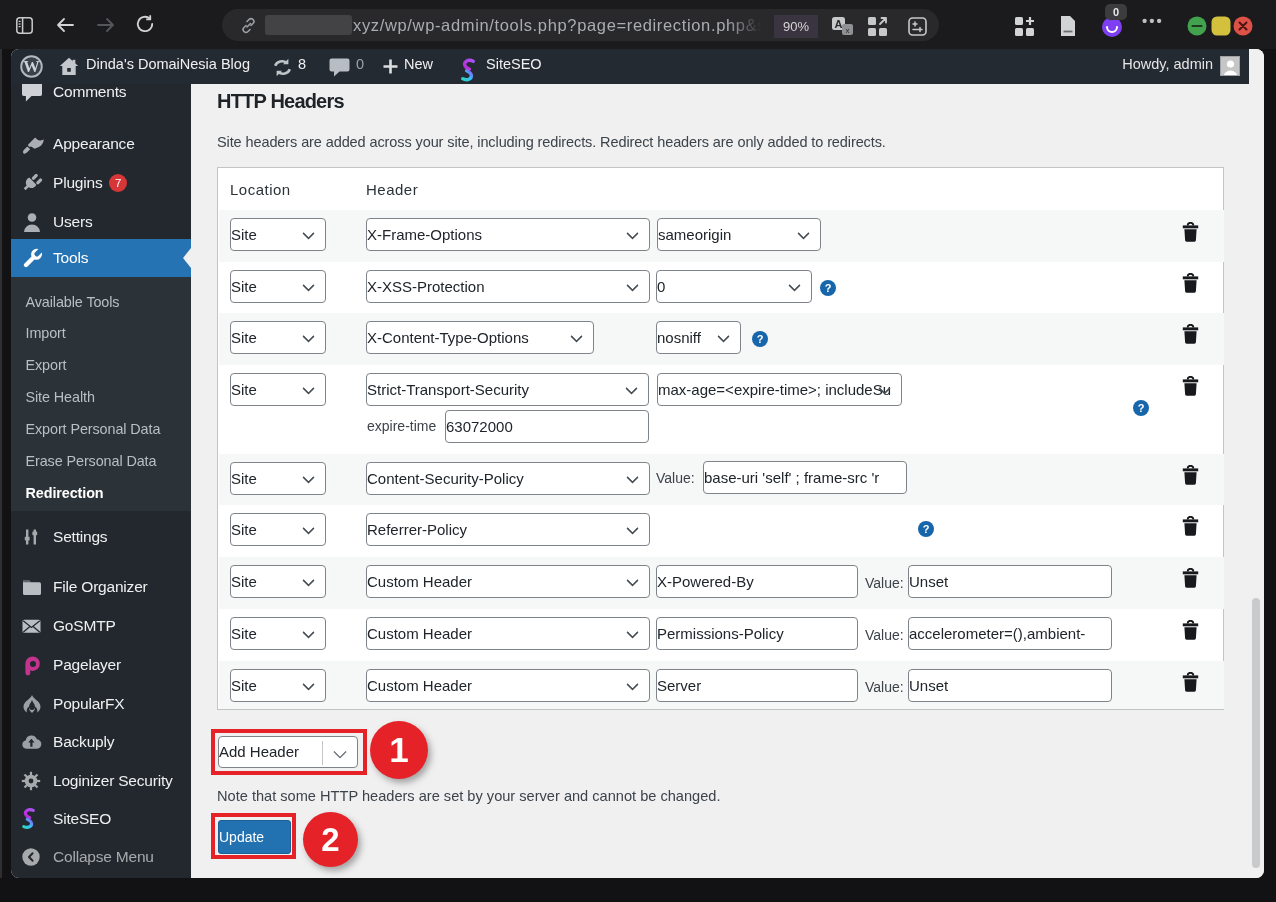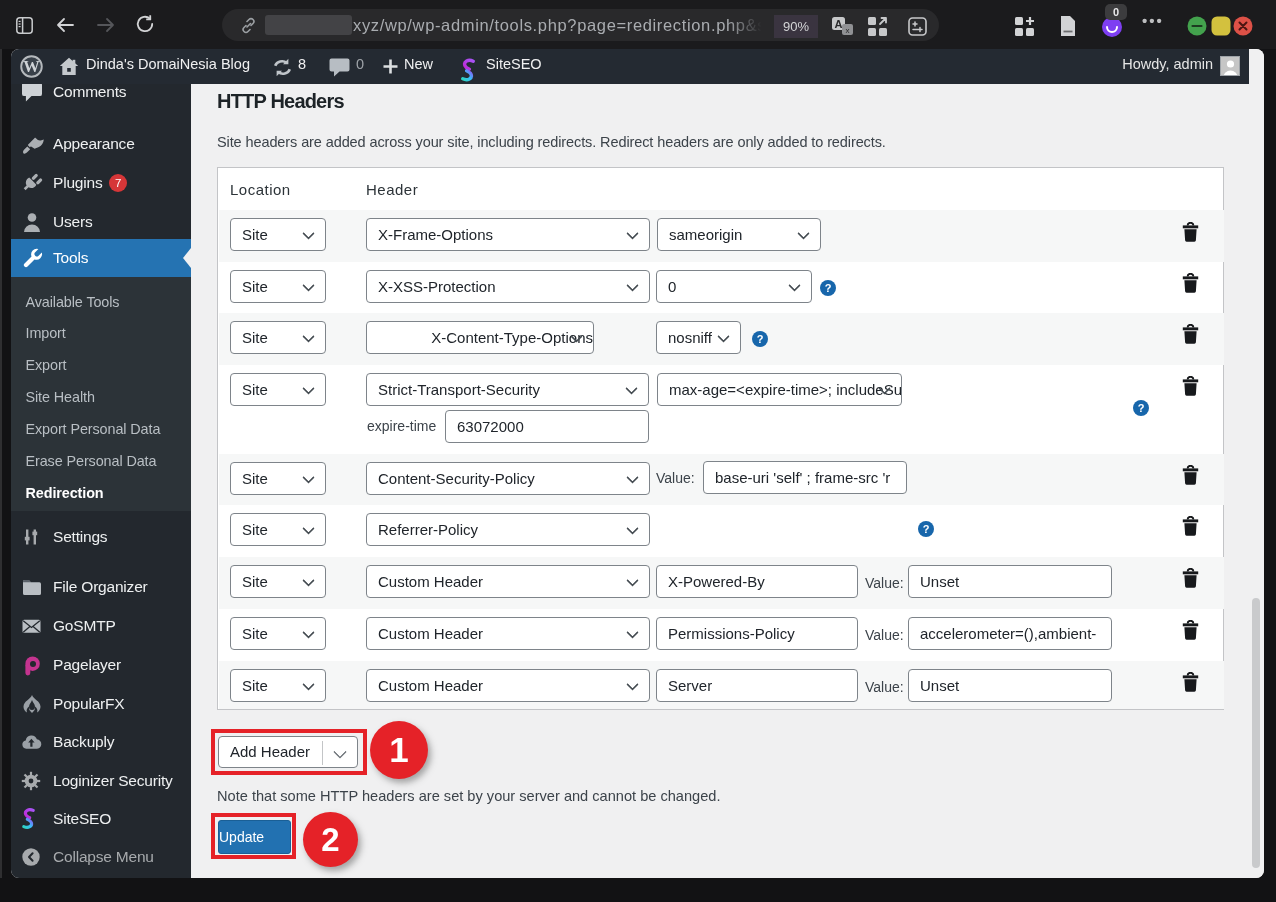--- a/index.html
+++ b/index.html
@@ -25,21 +25,21 @@
 .smi { position:absolute; left:14.5px; width:138px; color:#b9bfc4; font-size:14.4px; letter-spacing:-0.1px; transform:translateY(-50%); white-space:nowrap; }
 #tools-active { position:absolute; left:0; top:155px; width:180px; height:38px; background:#2573b2; }
 #tools-notch { position:absolute; left:172px; top:164px; width:0; height:0; border-top:10px solid transparent; border-bottom:10px solid transparent; border-right:8px solid #f0f0f1; }
 
 #content { position:absolute; left:180px; top:35px; width:1052px; height:794px; background:#f0f0f1; }
 h1 { position:absolute; left:26px; top:6px; font-size:20px; letter-spacing:-0.8px; font-weight:bold; color:#1d2327; font-family:"Liberation Sans",sans-serif;text-align:right; }
 #desc { position:absolute; left:26px; top:50px; font-size:14.5px; color:#3c434a; letter-spacing:-0.1px; }
 #tbl { position:absolute; left:26px; top:83px; width:1007px; height:543px; background:#fff; border:1px solid #c3c4c7; font-size:14px; color:#2c3338; }
 .row { position:absolute; left:1px; width:1005px; }
 .gray { background:#f6f7f7; }
-.sel, .inp { position:absolute; height:33px; background:#fff; border:1px solid #7e848a; border-radius:4px; font-size:15px; color:#20252b; line-height:31px; padding-left:11px; white-space:nowrap; overflow:hidden; }
+.sel, .inp { position:absolute; height:33px; background:#fff; border:1px solid #7e848a; border-radius:4px; font-size:15px; color:#20252b; line-height:31px; white-space:nowrap; overflow:hidden; }
 .sel i { position:absolute; right:12px; top:10px; width:9px; height:9px; border-right:2px solid #454c52; border-bottom:2px solid #454c52; transform:rotate(45deg); border-radius:1px; }
 .lab { position:absolute; font-size:14px; color:#3c434a; transform:translateY(-50%); white-space:nowrap; }
 .qm { position:absolute; width:16px; height:16px; border-radius:50%; background:#1766ab; color:#fff; font-size:11px; font-weight:bold; text-align:center; line-height:16px; }
 .trash { position:absolute; left:964px; width:17px; height:20px; }
 
 #scrolltrack { position:absolute; left:1238px; top:0; width:15px; height:829px; background:#f0f0f1; }
 #scrollthumb { position:absolute; left:1241px; top:549px; width:8px; height:270px; background:#c9cacc; border-radius:4px; }
 
 .redbox { position:absolute; border:4px solid #e52228; }
 .redcirc { position:absolute; border-radius:50%; background:#e52228; color:#fff; font-weight:bold; text-align:center; box-shadow:3px 4px 6px rgba(90,90,90,0.5); }
@@ -333,21 +333,21 @@
         <div class="sel" style="left:148px;top:102px;width:284px;">X-XSS-Protection<i></i></div>
         <div class="sel" style="left:438px;top:102px;width:156px;">0<i></i></div>
         <div class="qm" style="left:602px;top:111.5px;">?</div>
         <svg class="trash" style="top:105px" viewBox="0 0 17 20">
             <path d="M5.6 3.4 a2.9 2.6 0 0 1 5.8 0" fill="none" stroke="#17191c" stroke-width="1.9"></path>
             <rect x="0.8" y="3.4" width="15.4" height="2.9" fill="#17191c"></rect>
             <path d="M2.4 7.3 h12.2 l-0.7 11 a1.5 1.5 0 0 1-1.5 1.4 h-7.8 a1.5 1.5 0 0 1-1.5-1.4z" fill="#17191c"></path>
           </svg>
 
         <div class="sel" style="left:12px;top:153px;width:96px;">Site<i></i></div>
-        <div class="sel" style="left:148px;top:153px;width:228px;text-align:right;">X-Content-Type-Options<i></i></div>
+        <div class="sel" style="left:148px;top:153px;width:228px;">X-Content-Type-Options<i></i></div>
         <div class="sel" style="left:438px;top:153px;width:85px;">nosniff<i></i></div>
         <div class="qm" style="left:534px;top:163px;">?</div>
         <svg class="trash" style="top:156px" viewBox="0 0 17 20">
             <path d="M5.6 3.4 a2.9 2.6 0 0 1 5.8 0" fill="none" stroke="#17191c" stroke-width="1.9"></path>
             <rect x="0.8" y="3.4" width="15.4" height="2.9" fill="#17191c"></rect>
             <path d="M2.4 7.3 h12.2 l-0.7 11 a1.5 1.5 0 0 1-1.5 1.4 h-7.8 a1.5 1.5 0 0 1-1.5-1.4z" fill="#17191c"></path>
           </svg>
 
         <div class="sel" style="left:12px;top:205px;width:96px;">Site<i></i></div>
         <div class="sel" style="left:148px;top:205px;width:283px;">Strict-Transport-Security<i></i></div>

